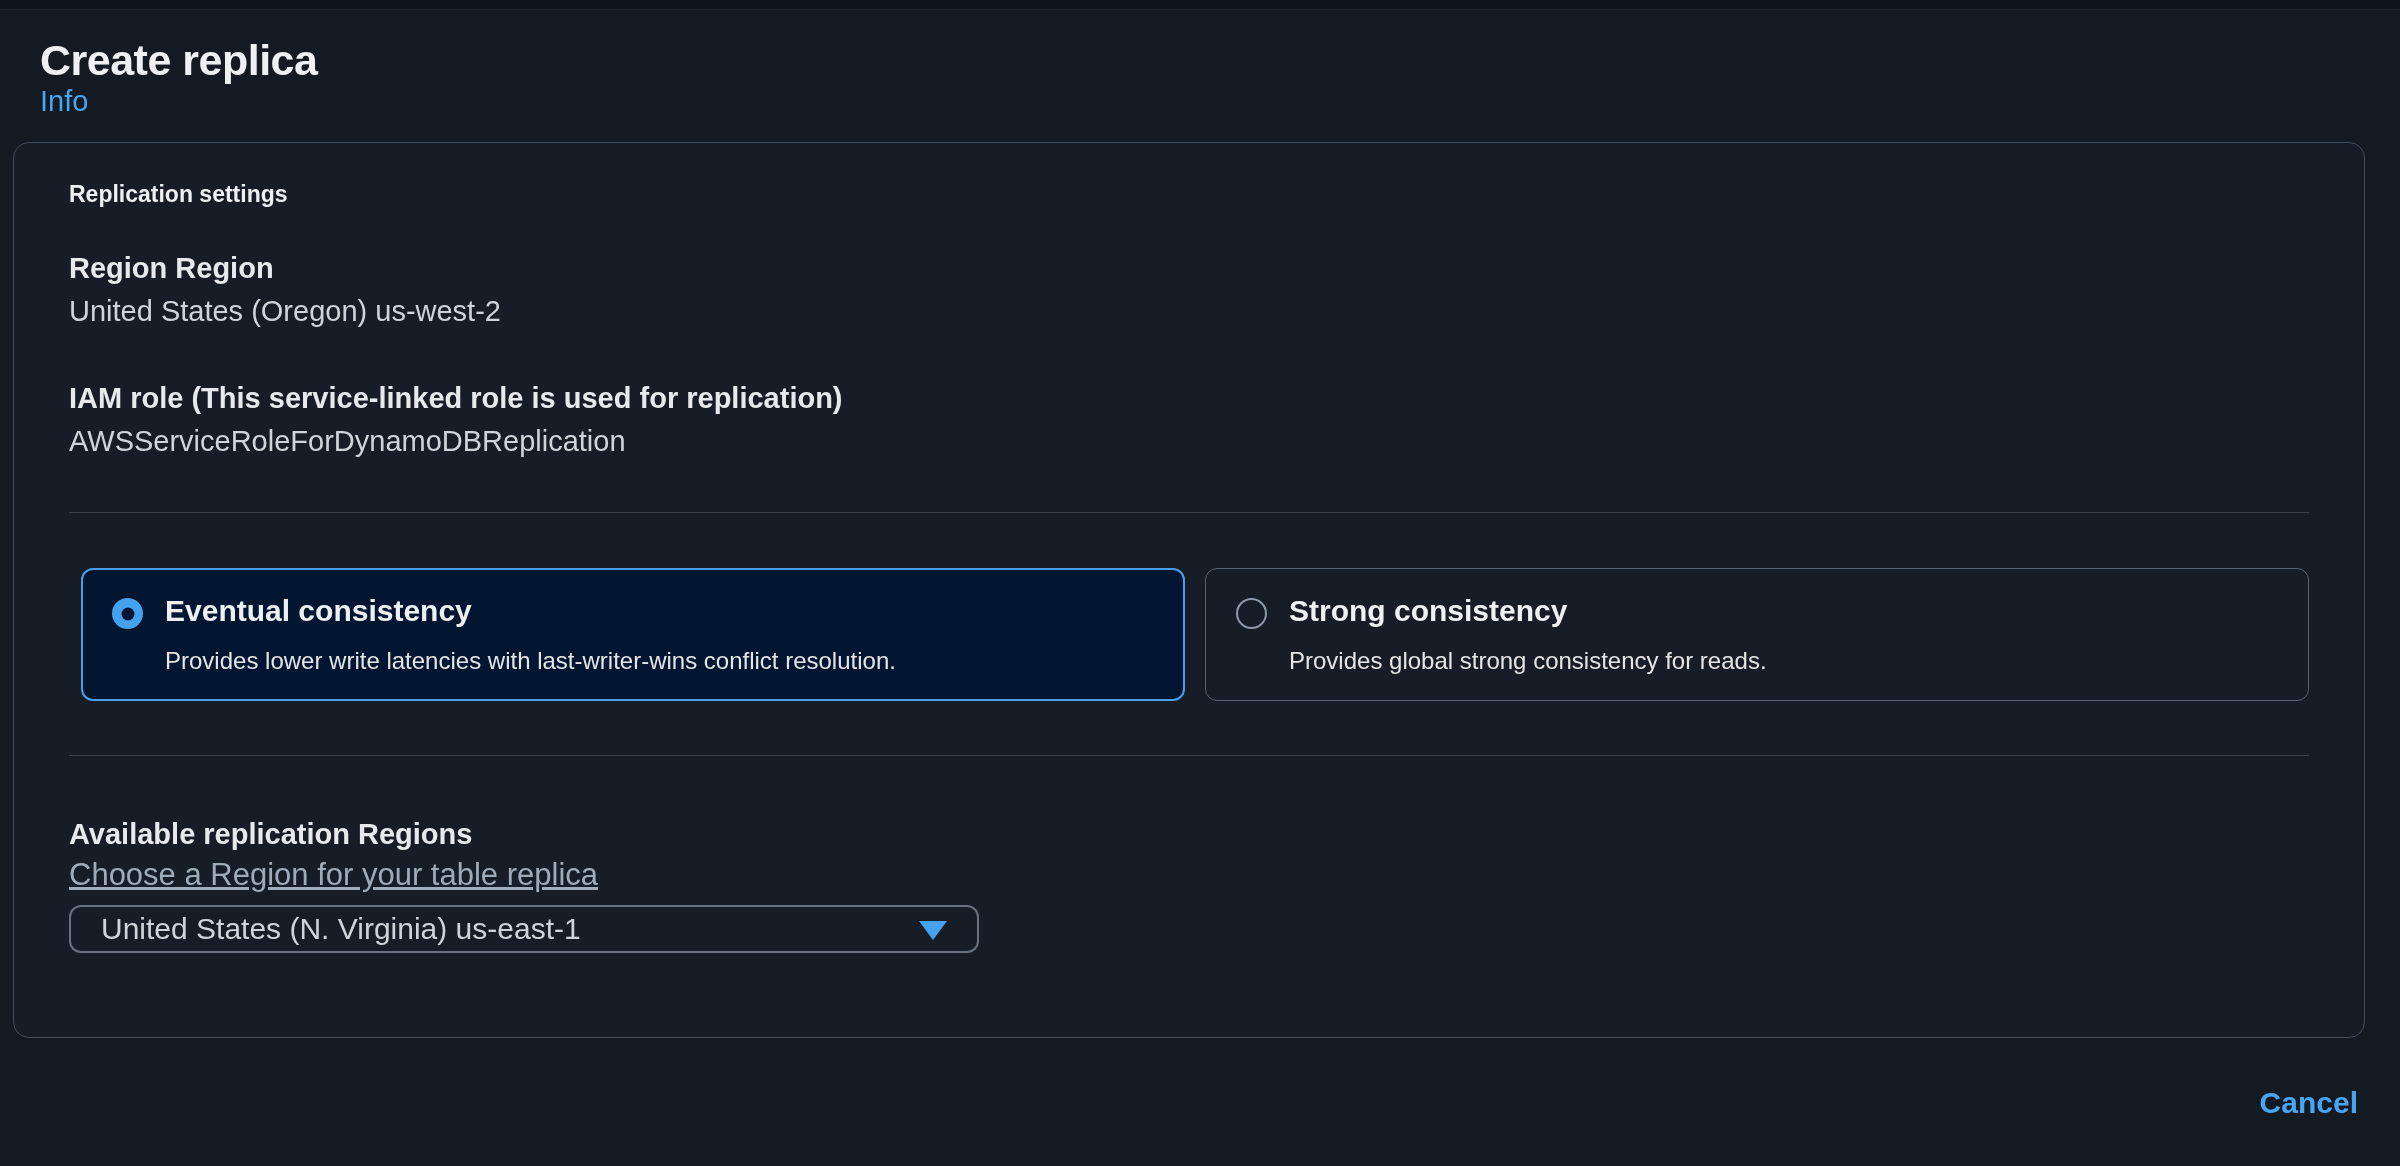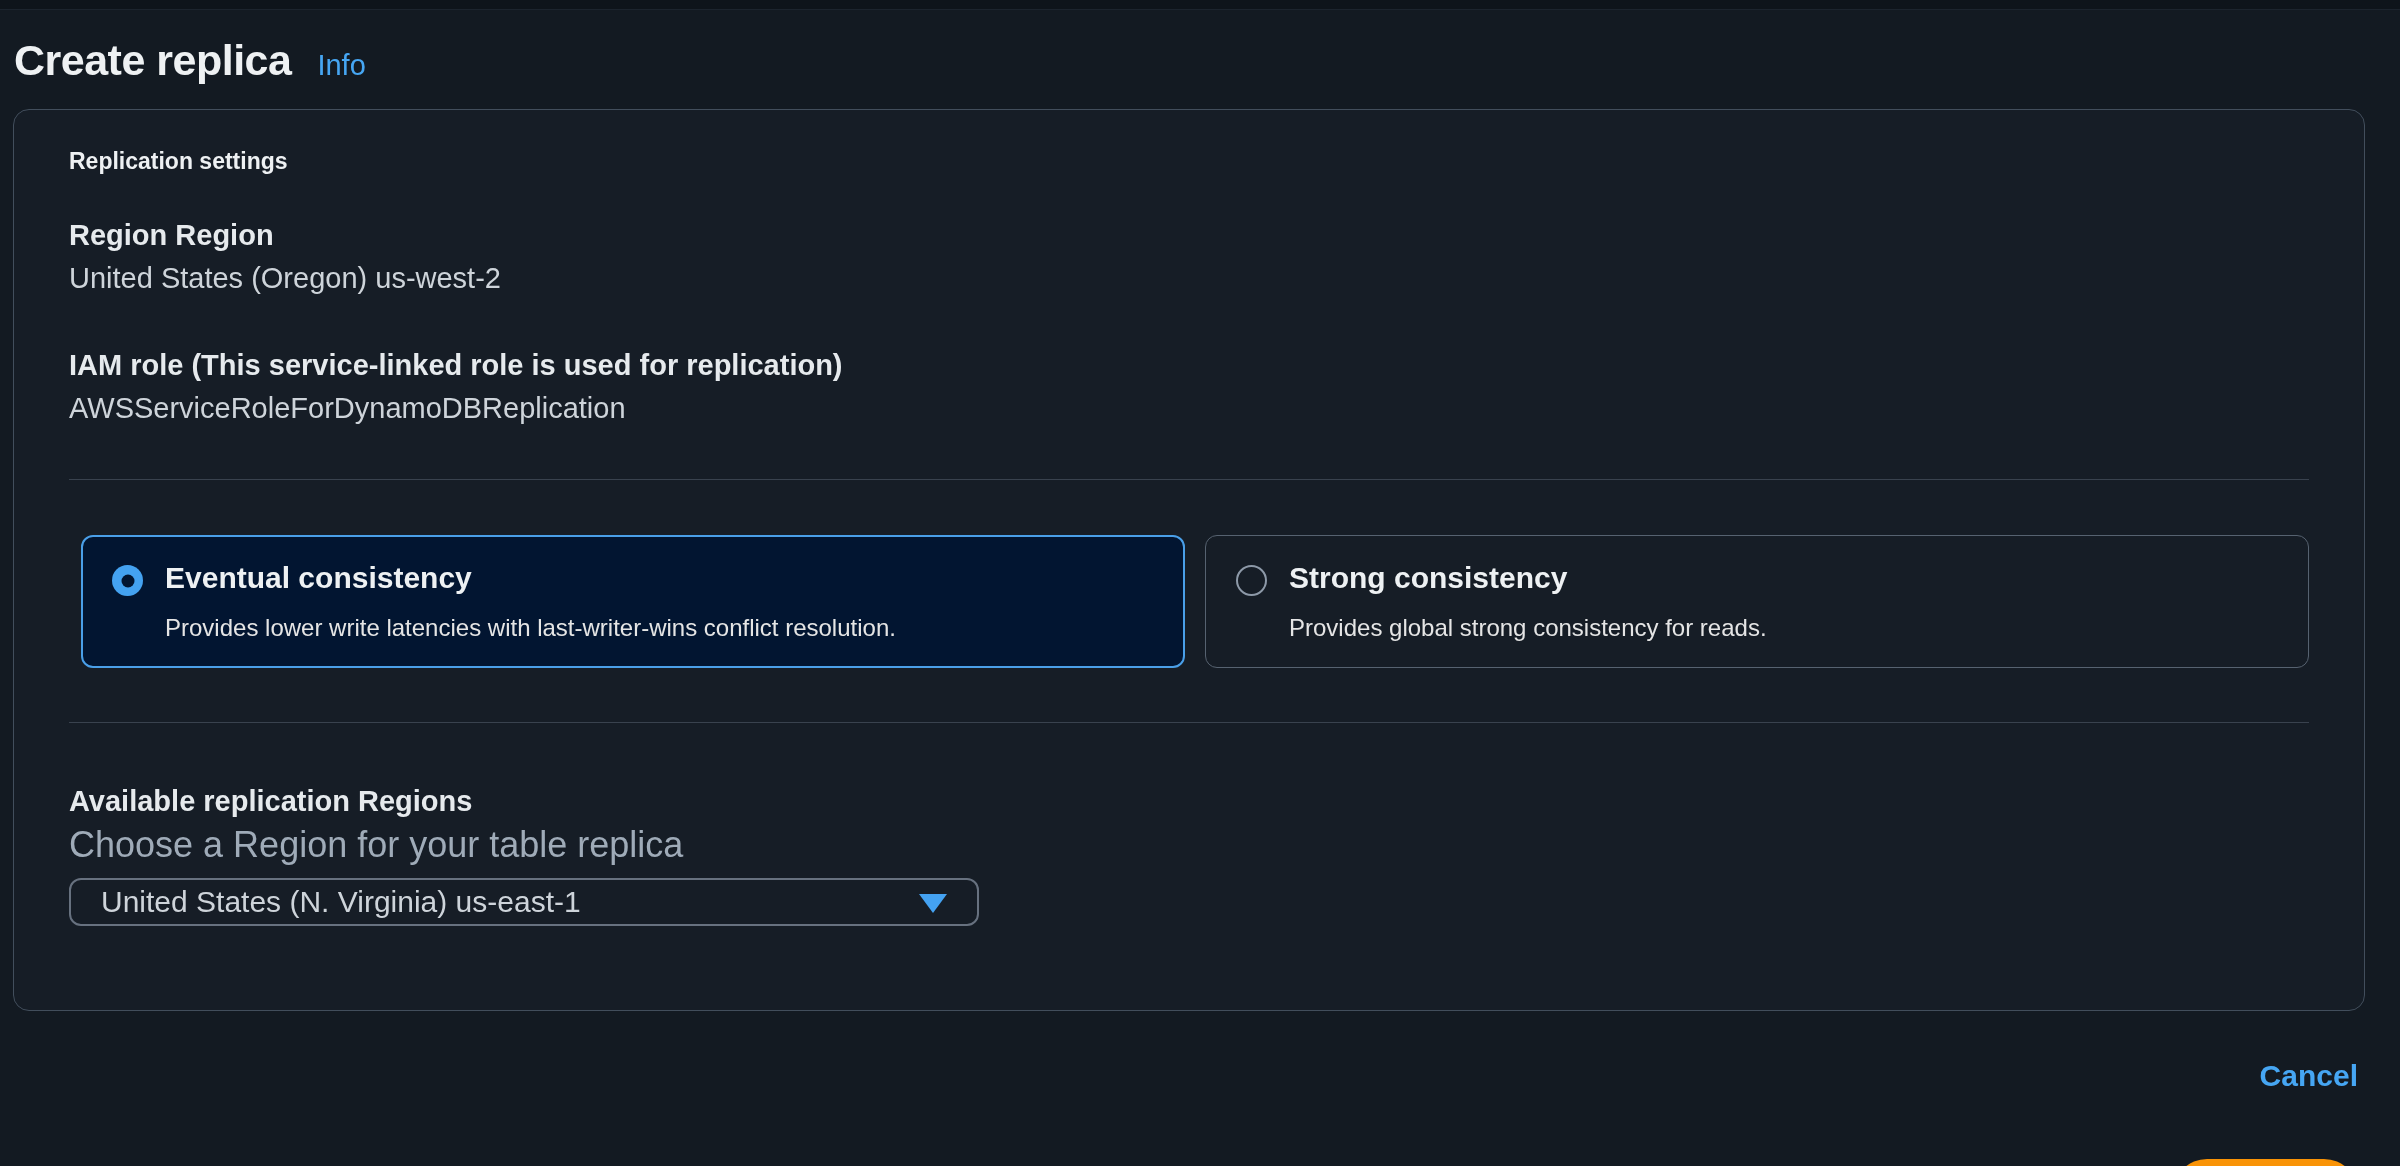--- a/index.html
+++ b/index.html
@@ -11,20 +11,21 @@
   }
   .top-edge {
     height: 10px;
     background: #0e141b;
     border-bottom: 1px solid #1c242e;
   }
   .page-header {
     padding: 26px 40px 24px 14px;
     display: flex;
     align-items: baseline;
+    flex-direction: column;
   }
   .page-title {
     font-size: 43px;
     font-weight: bold;
     color: #eef1f3;
     letter-spacing: -0.5px;
   }
   .info-link {
     font-size: 29px;
     font-weight: normal;
@@ -114,23 +115,24 @@
     font-weight: bold;
     color: #eef1f3;
   }
   .card-desc {
     font-size: 24px;
     color: #e5e5e5;
     margin-top: 19px;
   }
   .region-block { margin-top: 62px; }
   .region-desc {
-    font-size: 36px;
+    font-size: 31px;
     color: #9fabb8;
     margin-top: 6px;
+    text-decoration: underline;
   }
   .select-box {
     margin-top: 12px;
     width: 910px;
     height: 48px;
     border: 2px solid #67717f;
     border-radius: 12px;
     background: #161d26;
     display: flex;
     align-items: center;

